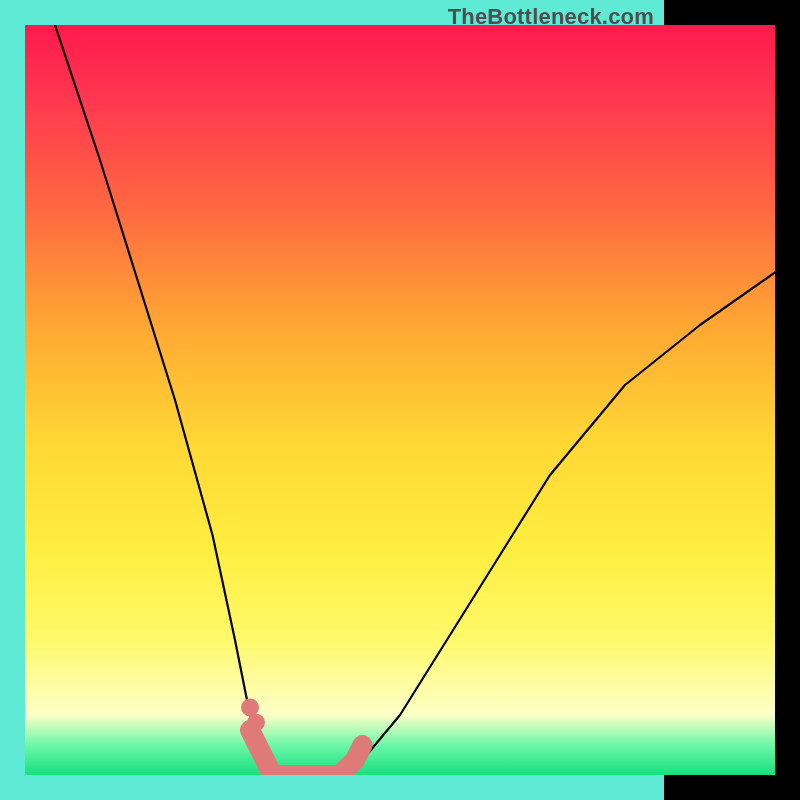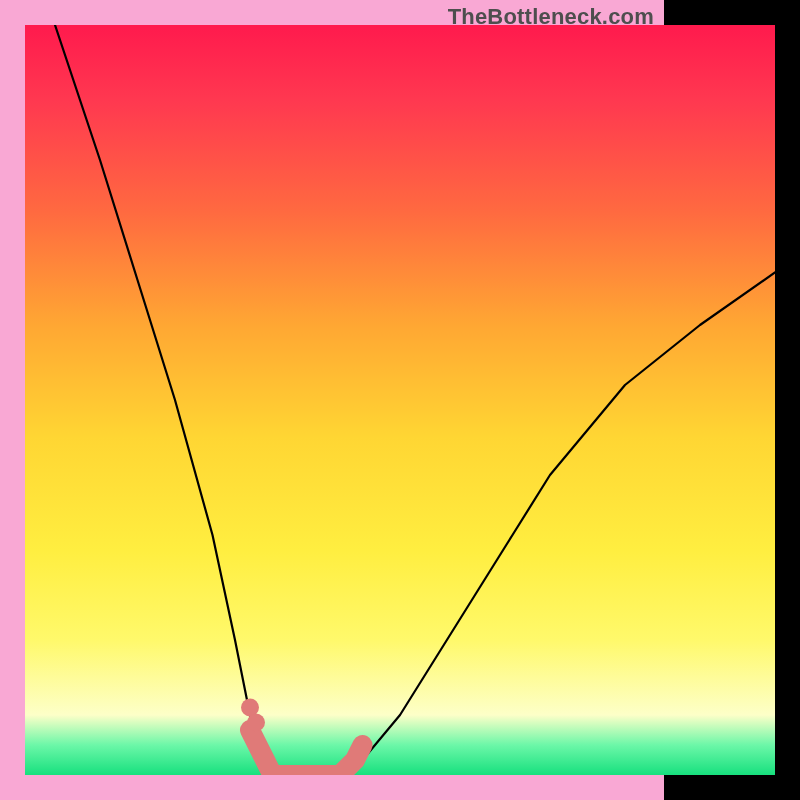--- a/index.html
+++ b/index.html
@@ -1,21 +1,21 @@
 <!DOCTYPE html>
 <html><head>
 <meta charset="utf-8">
 <style>
   * { margin: 0; padding: 0; box-sizing: border-box; }
   html, body { width: 800px; height: 800px; overflow: hidden; background: #000; }
   .stage {
     position: relative;
     width: 664px;
     height: 800px;
-    background: #f9a8d4;
+    background: #5eead4;
   }
   .plot-area {
     position: absolute;
     left: 25px;
     top: 25px;
     width: 750px;
     height: 750px;
     background: linear-gradient(to bottom,
       #ff1a4d 0%,
       #ff3850 10%,

